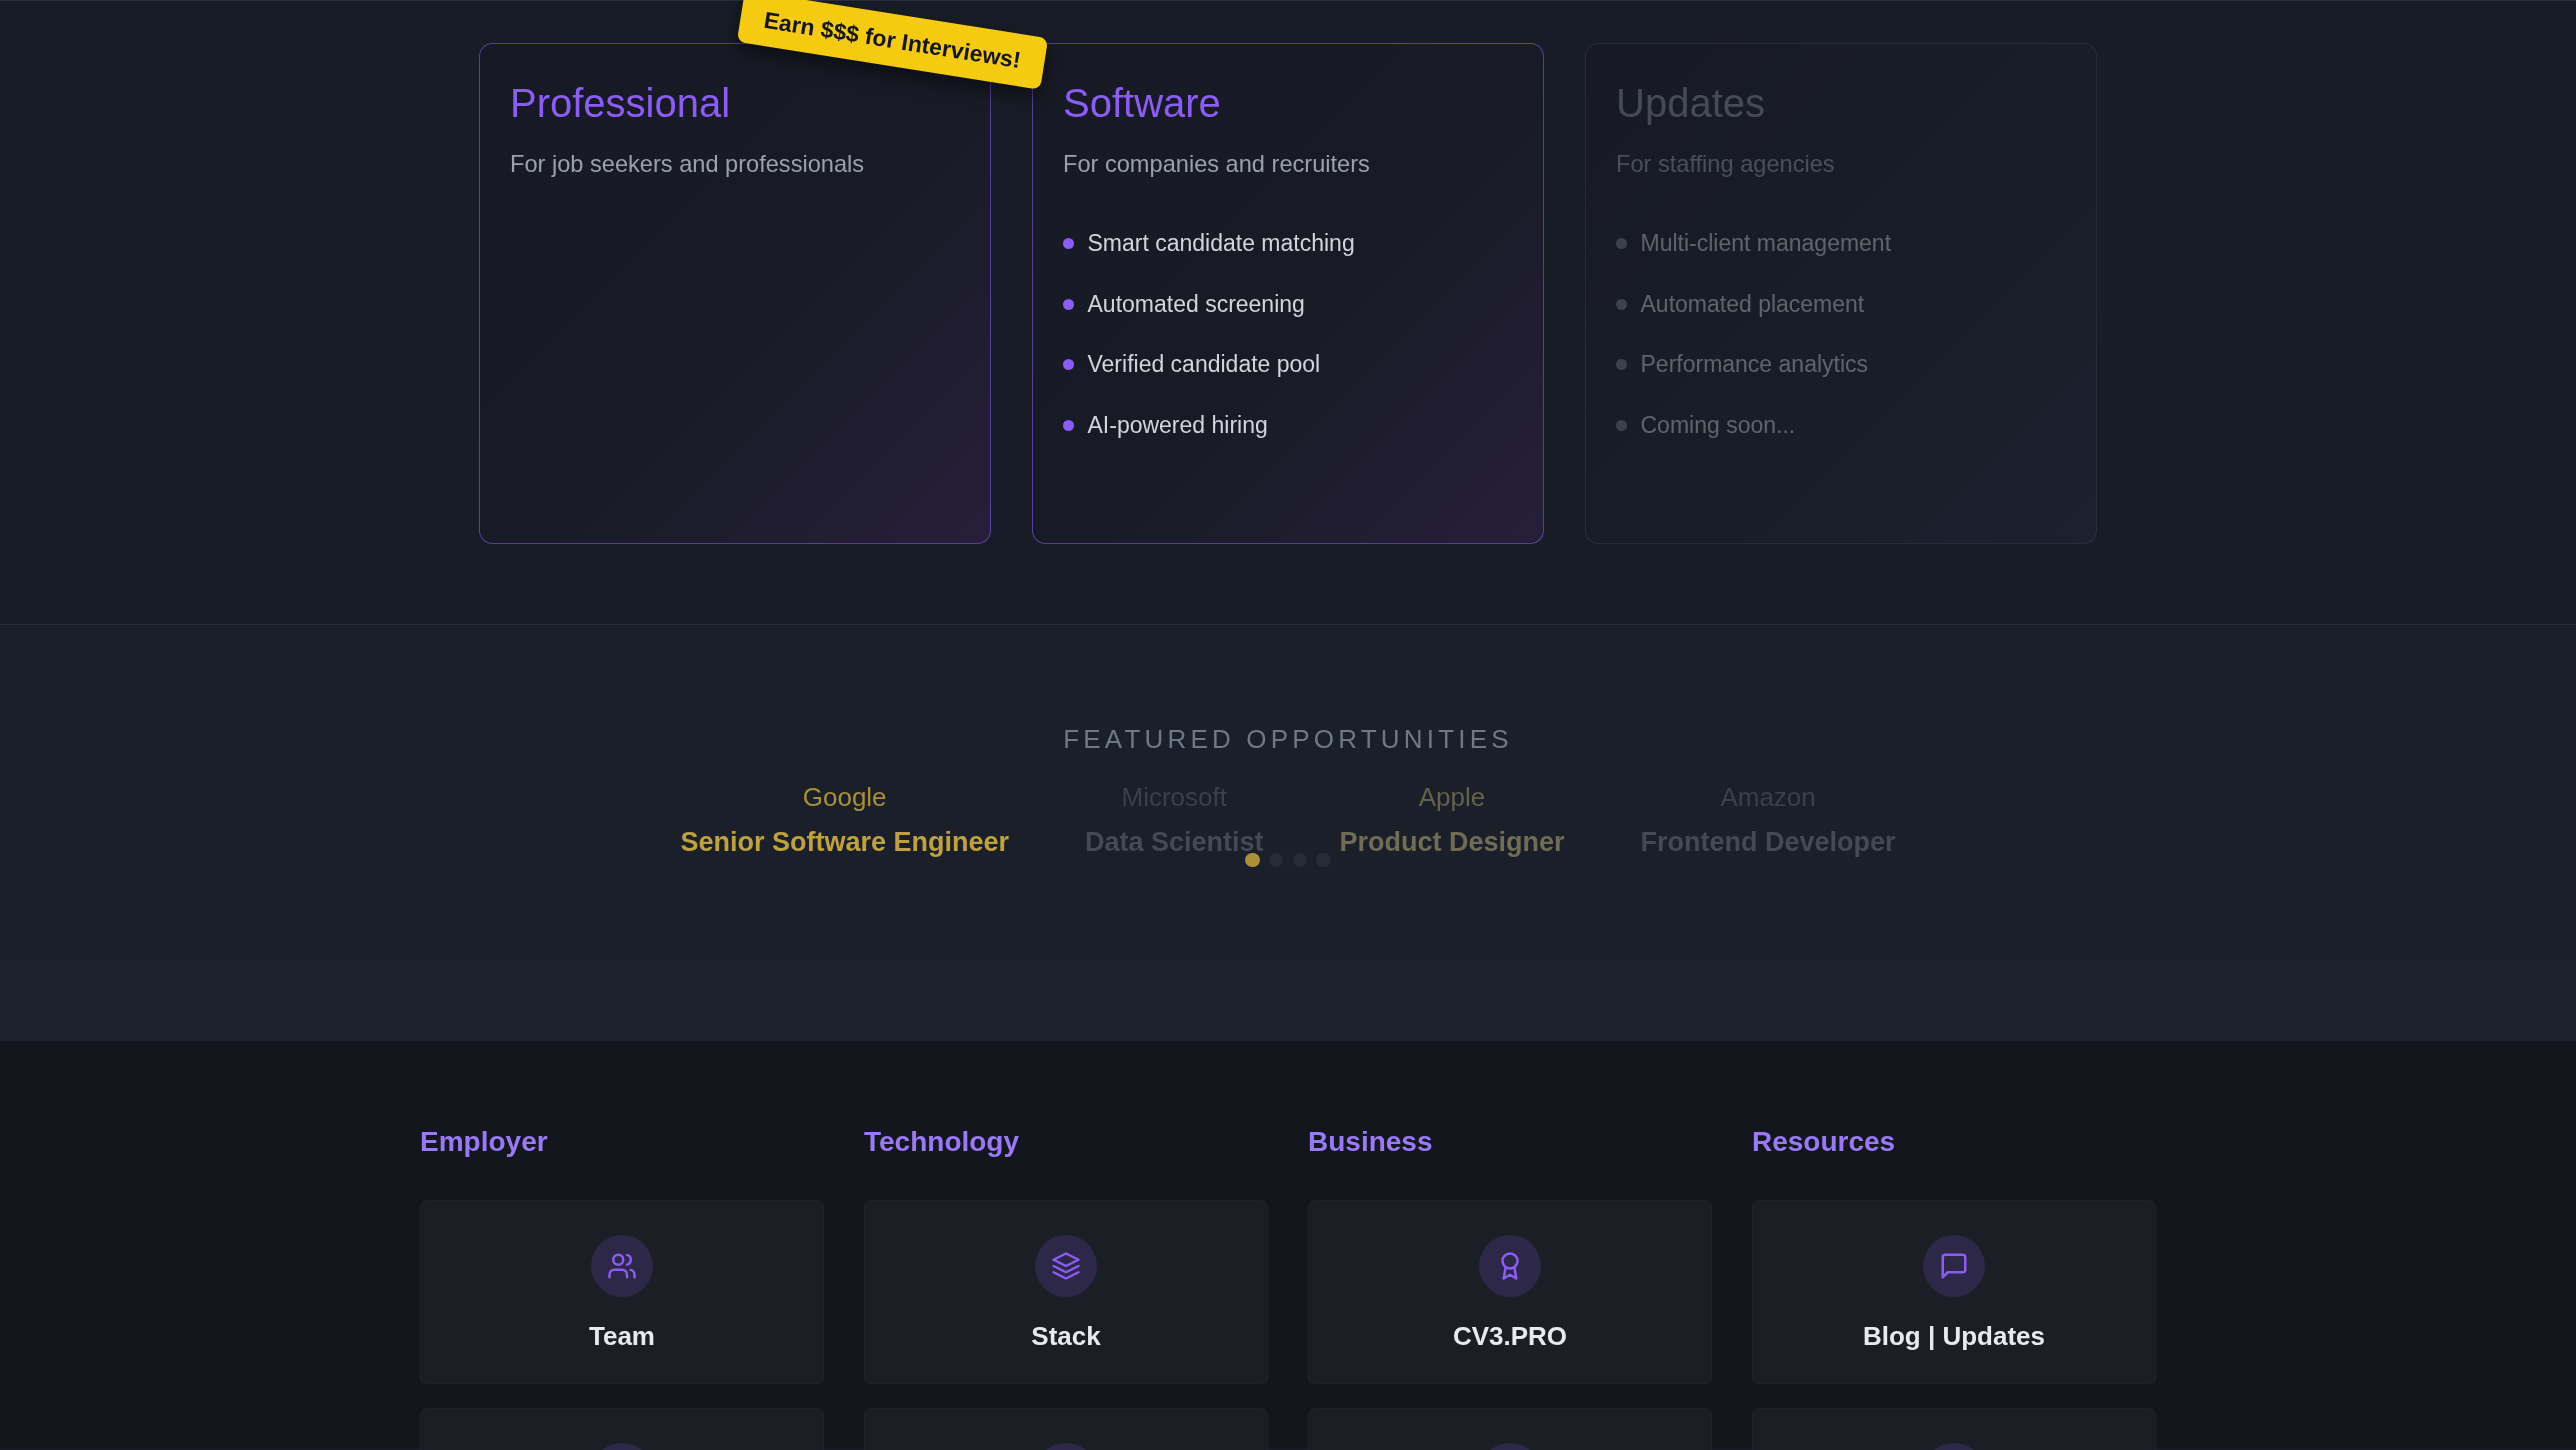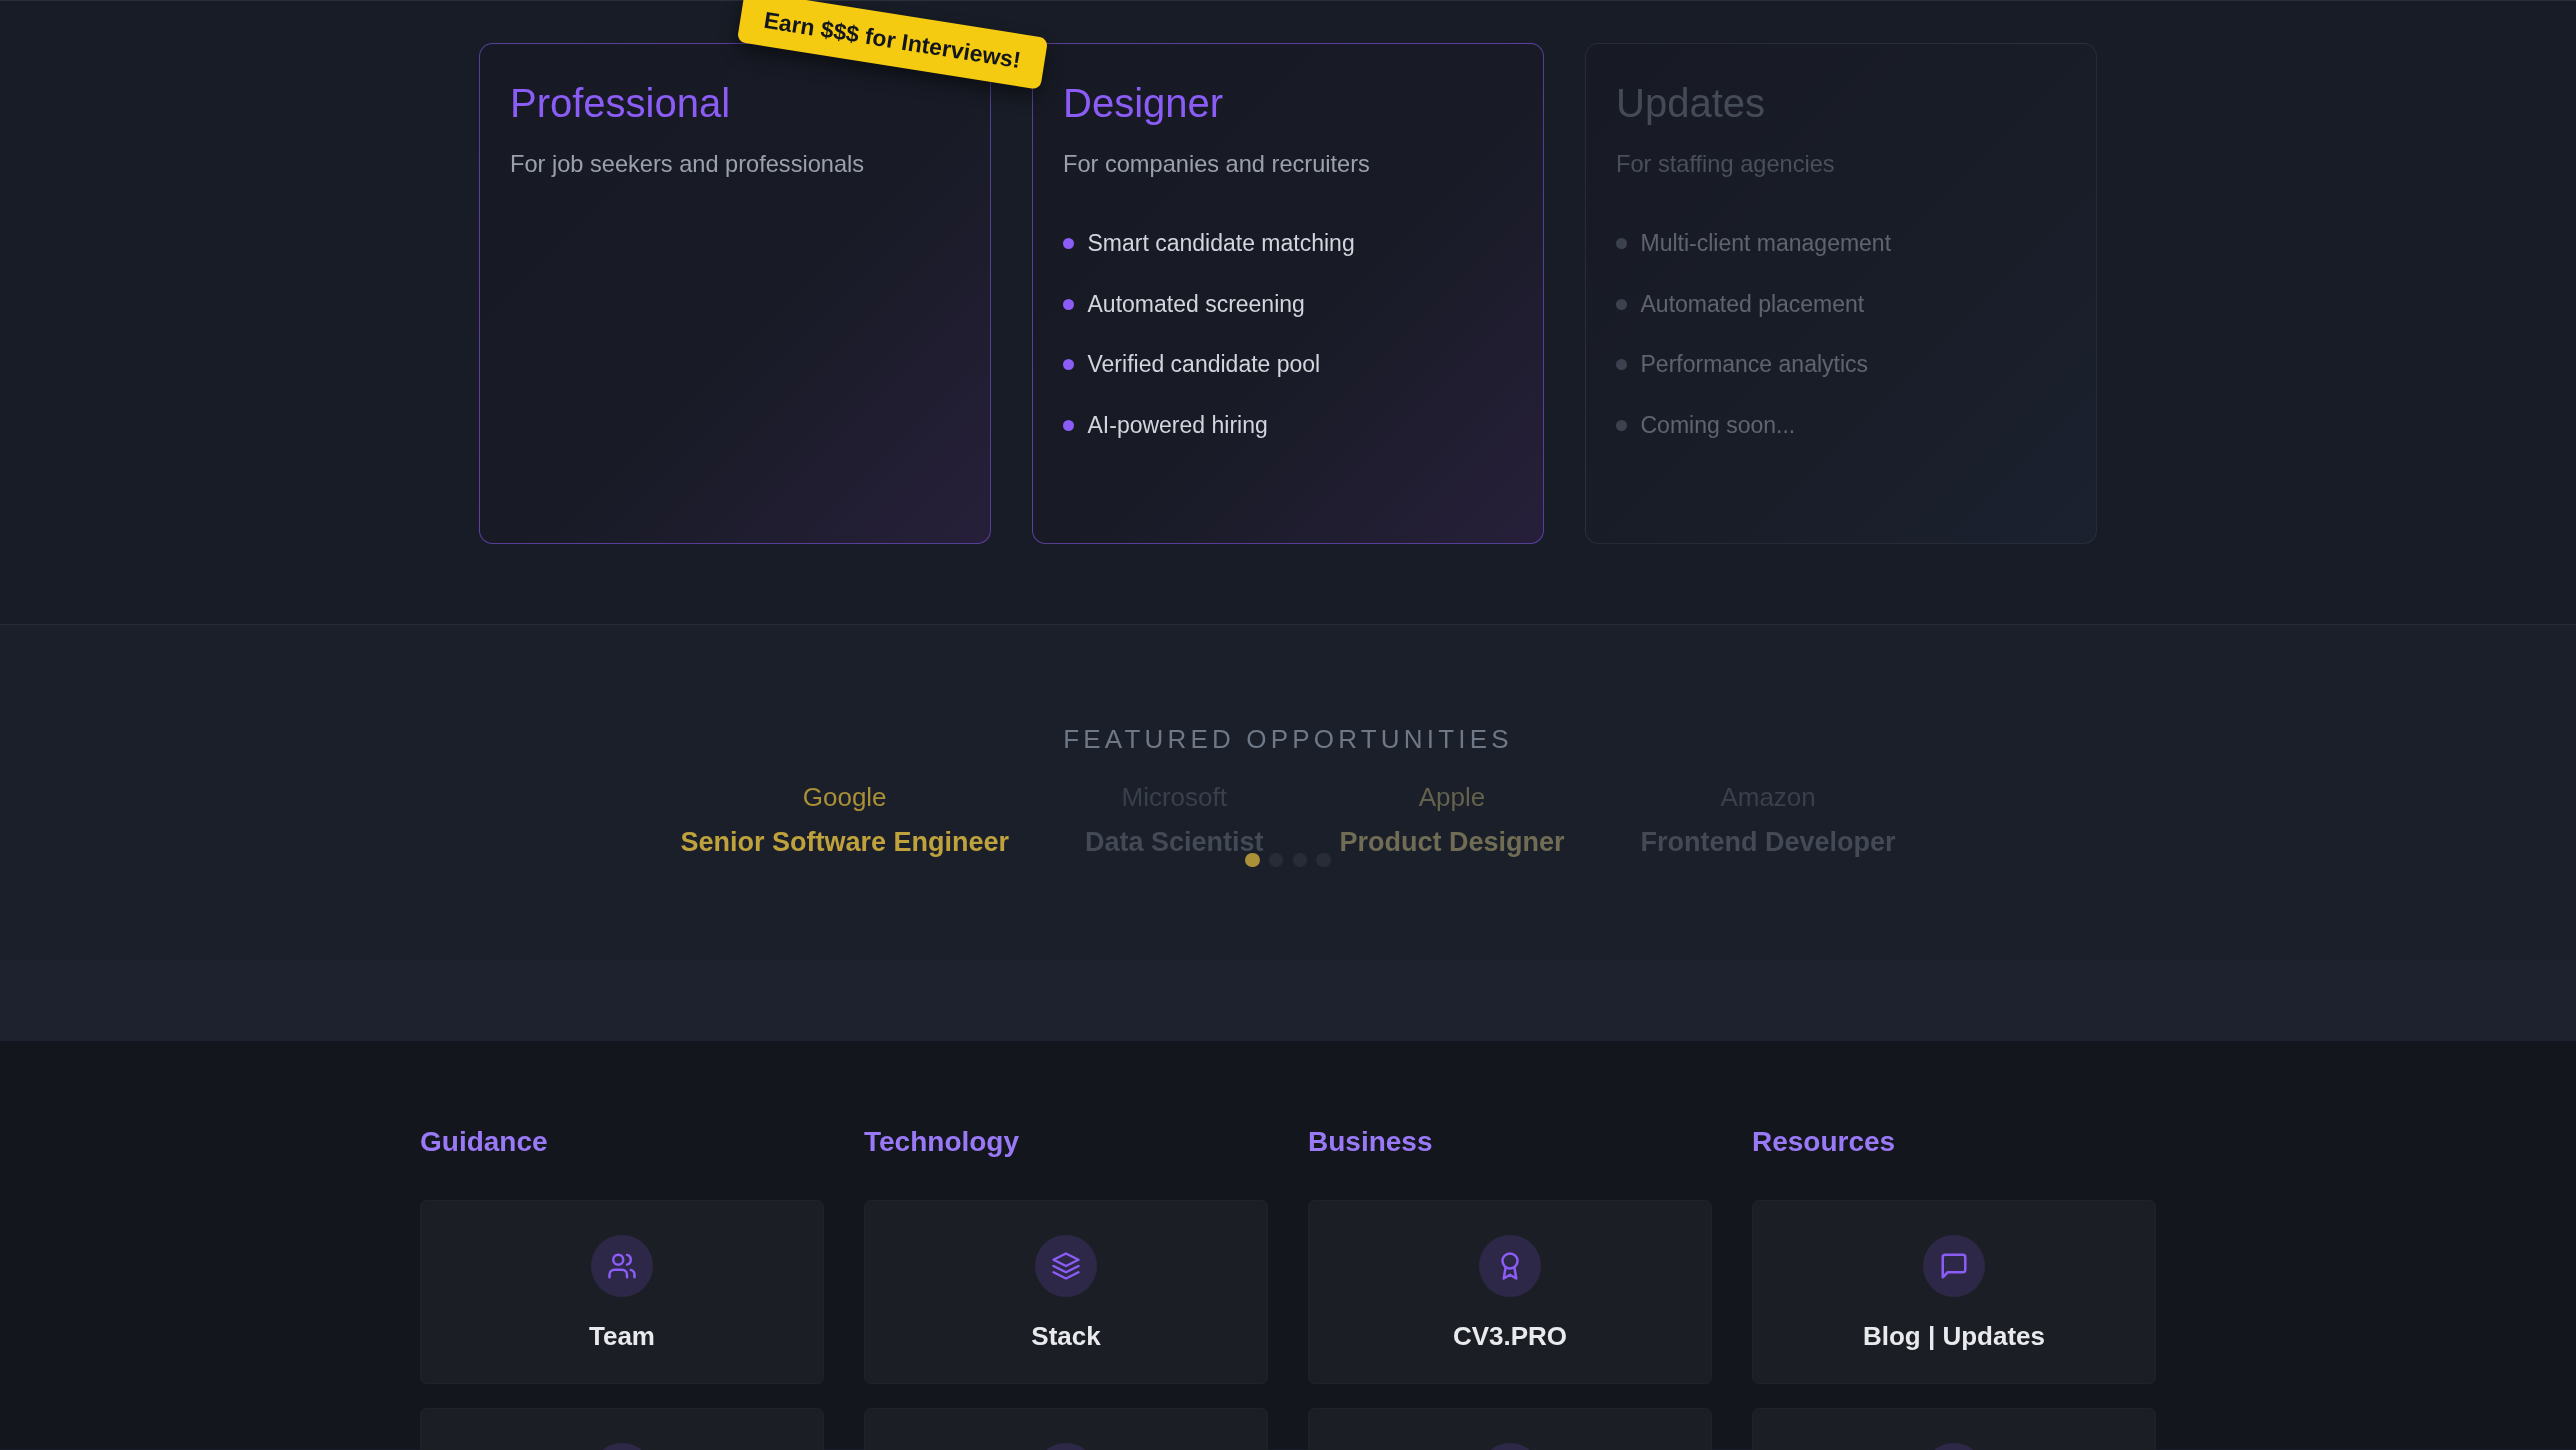--- a/index.html
+++ b/index.html
@@ -198,21 +198,21 @@
       <div class="pcard">
         <div class="badge">Earn $$$ for Interviews!</div>
         <div class="pc-inner">
           <div class="pc-title">Professional</div>
           <div class="pc-sub">For job seekers and professionals</div>
         </div>
       </div>
 
       <div class="pcard">
         <div class="pc-inner">
-          <div class="pc-title">Designer</div>
+          <div class="pc-title">Software</div>
           <div class="pc-sub">For companies and recruiters</div>
           <ul class="pc-list">
             <li>
                 <span class="pc-dot"></span>
                 <span>Smart candidate matching</span>
               </li>
             <li>
                 <span class="pc-dot"></span>
                 <span>Automated screening</span>
               </li>
@@ -283,21 +283,21 @@
       <span class="cdot"></span>
     </div>
   </section>
 
   <div class="band"></div>
 
   <footer class="footer">
     <div class="f-cols">
 
       <div class="f-col">
-        <h3>Guidance</h3>
+        <h3>Employer</h3>
         <div class="fcard">
           <div class="circle">
             <svg viewBox="0 0 24 24">
               <path d="M16 21v-2a4 4 0 0 0-4-4H6a4 4 0 0 0-4 4v2"></path>
               <circle cx="9" cy="7" r="4"></circle>
               <path d="M22 21v-2a4 4 0 0 0-3-3.87"></path>
               <path d="M16 3.13a4 4 0 0 1 0 7.75"></path>
             </svg>
           </div>
           <div class="fc-label">Team</div>

